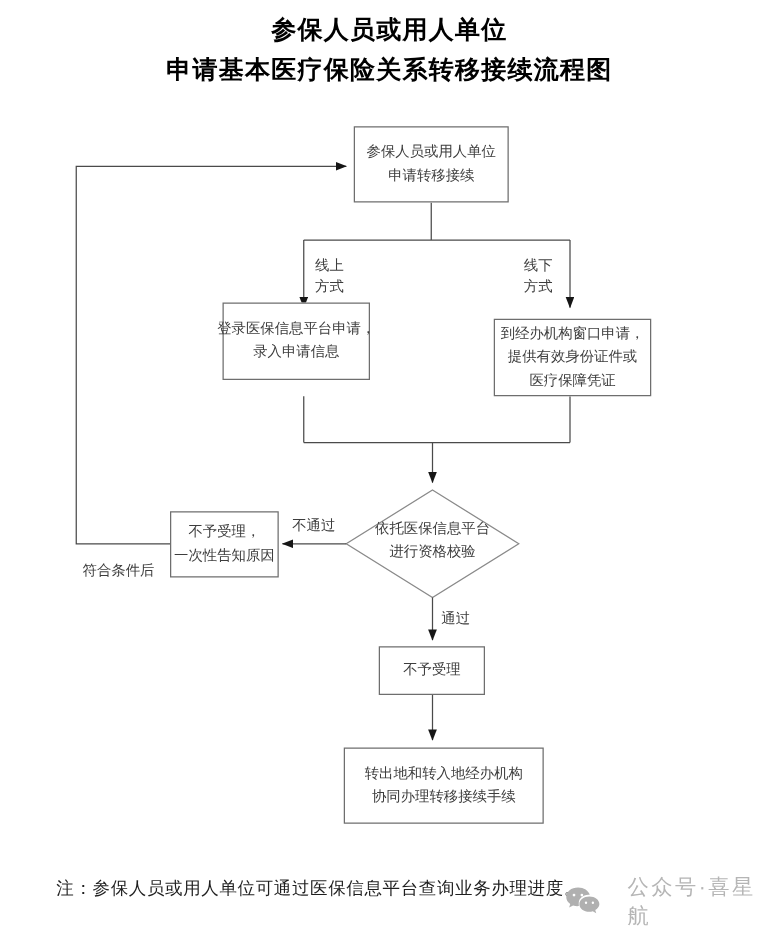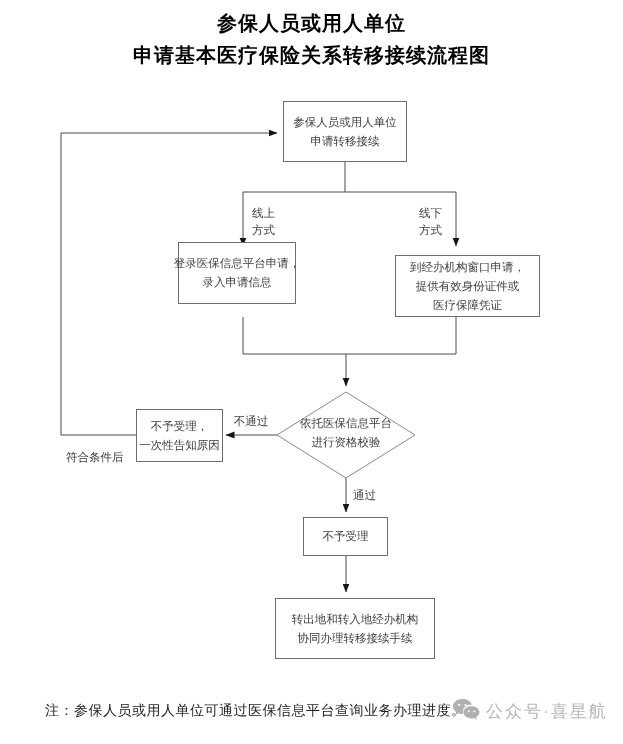--- a/index.html
+++ b/index.html
@@ -46,21 +46,21 @@
     font-size:11.5px;line-height:17px;
     color:#3d3d3d;white-space:nowrap;
   }
   .note{
     position:absolute;left:45px;top:702px;
     font-family:"Liberation Serif","DejaVu Serif",serif;
     font-size:14px;color:#1f1f1f;letter-spacing:0.5px;
   }
   .watermark{
     position:absolute;left:452px;top:698px;
-    display:flex;align-items:flex-end;gap:4px;
+    display:flex;align-items:center;gap:20px;
     color:#b5b5b5;
     font-size:17px;letter-spacing:2px;
     font-family:"Liberation Sans","DejaVu Sans",sans-serif;
   }
 </style>
 </head>
 <body>
 
 <div class="page">
 
@@ -100,21 +100,21 @@
   <div class="node" style="left:283px;top:101px;width:124px;height:61px">
     <div>参保人员或用人单位</div>
     <div>申请转移接续</div>
   </div>
 
   <div class="node" style="left:178px;top:242px;width:118px;height:62px">
     <div>登录医保信息平台申请，</div>
     <div>录入申请信息</div>
   </div>
 
-  <div class="node" style="left:395px;top:255px;width:145px;height:62px">
+  <div class="node" style="left:395px;top:255px;width:126px;height:62px">
     <div>到经办机构窗口申请，</div>
     <div>提供有效身份证件或</div>
     <div>医疗保障凭证</div>
   </div>
 
   <div class="diamond-text" style="left:286px;top:414px;width:120px;">
     <div>依托医保信息平台</div>
     <div>进行资格校验</div>
   </div>
 

